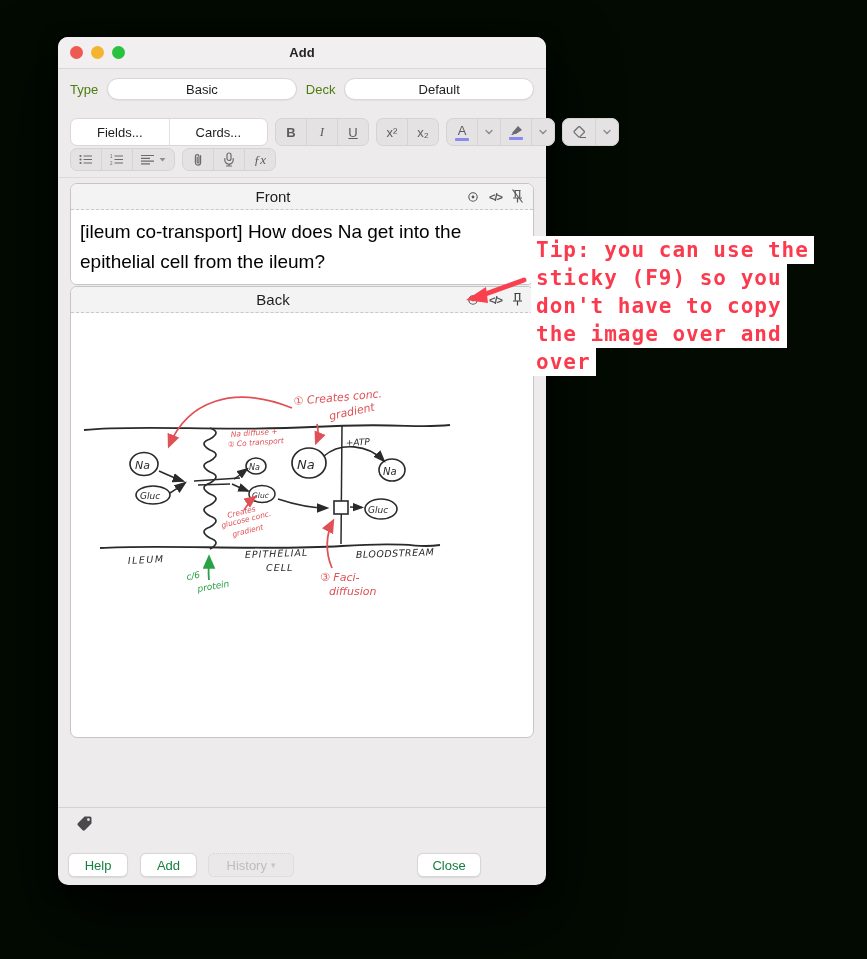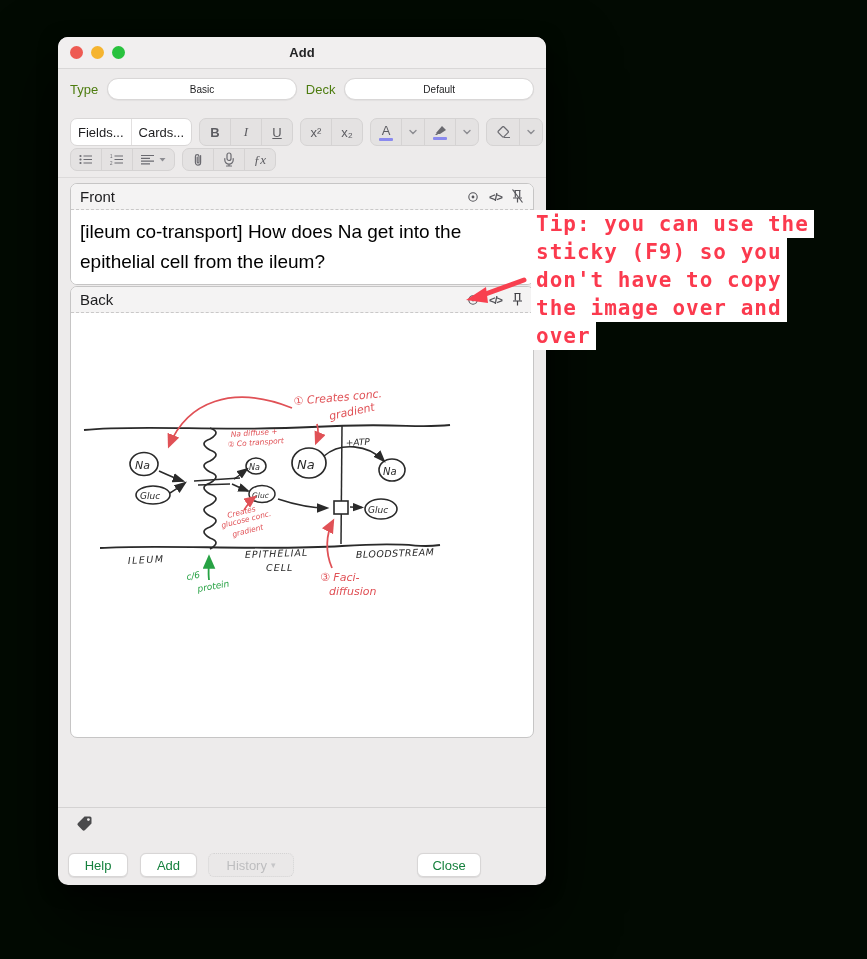--- a/index.html
+++ b/index.html
@@ -16,49 +16,49 @@
   .lights{position:absolute;left:12px;top:9px;display:flex;gap:8px;}
   .light{width:13px;height:13px;border-radius:50%;}
   .light.red{background:#ee5a52;}
   .light.yellow{background:#f5b42f;}
   .light.green{background:#29c23e;}
 
   
   .typerow{position:absolute;left:12px;right:12px;top:41px;height:22px;display:flex;align-items:center;}
   .typerow .lbl{font-size:13px;color:#4d7c0f;}
   .pill{flex:1;height:20px;background:#ffffff;border:1px solid #d9d7d7;border-radius:11px;
-        font-size:10px;color:#1d1d1f;display:flex;align-items:center;justify-content:center;
+        font-size:13px;color:#1d1d1f;display:flex;align-items:center;justify-content:center;
         margin-left:9px;box-shadow:0 0.5px 1px rgba(0,0,0,.08);cursor:default;}
   .typerow .lbl.deck{margin-left:9px;}
 
   
   .toolbar{position:absolute;left:12px;display:flex;gap:7px;}
   .toolbar.row1{top:81px;height:28px;}
   .toolbar.row2{top:111px;height:23px;}
   .tgroup{display:flex;background:#e4e2e2;border:1px solid #d5d3d3;border-radius:7px;overflow:hidden;}
   .tgroup.white{background:#ffffff;border-color:#d9d7d7;}
   .tbtn{display:flex;align-items:center;justify-content:center;color:#5c5c61;font-size:13px;
         padding:0 8px;border-right:1px solid #d5d3d3;cursor:default;min-width:14px;}
   .tgroup .tbtn:last-child{border-right:none;}
-  .tgroup.white .tbtn{color:#1d1d1f;border-right-color:#e2e0e0;padding:0 7px;}
+  .tgroup.white .tbtn{color:#1d1d1f;border-right-color:#e2e0e0;padding:0 26px;}
   .tbtn.bold{font-weight:bold;}
   .tbtn.italic{font-style:italic;font-family:"Liberation Serif",serif;}
   .tbtn.narrow{padding:0 4px;}
   .colorstack{display:flex;flex-direction:column;align-items:center;line-height:1;}
   .colorbar{width:14px;height:3px;background:#8a8aee;border-radius:1px;margin-top:1px;}
   .icon-svg{display:block;}
 
   
   .fields-divider{position:absolute;left:0;right:0;top:140px;border-top:1px solid #dcdada;}
   .fieldbox{position:absolute;left:12px;right:12px;background:#ffffff;border:1px solid #c6c5c5;
             border-radius:7px;overflow:hidden;}
   .fieldbox.front{top:146px;height:100px;}
   .fieldbox.back{top:249px;height:450px;}
   .fieldhead{height:25px;background:#f4f3f3;border-bottom:1px dashed #c9c8c8;display:flex;
-             align-items:center;padding:0 9px;}
+             align-items:center;padding:0 9px;text-align:center;}
   .fieldhead .fname{font-size:15px;color:#1d1d1f;flex:1;}
   .fieldhead .ficons{display:flex;align-items:center;gap:9px;color:#55555a;}
   .fieldcontent{padding:7px 9px;font-size:19px;line-height:30px;color:#000000;background:#fff;}
   .codeglyph{font-size:11px;letter-spacing:-1px;color:#55555a;font-weight:bold;}
 
   
   .diagram{display:block;margin:52px 0 0 2px;}
   .hand{font-family:"DejaVu Sans",sans-serif;}
 
   
@@ -68,21 +68,21 @@
        border-radius:6px;font-size:13px;color:#15803d;display:flex;align-items:center;
        justify-content:center;box-shadow:0 0.5px 1px rgba(0,0,0,.08);cursor:default;}
   .btn.help{left:10px;width:58px;}
   .btn.add{left:82px;width:55px;}
   .btn.history{left:150px;width:84px;background:#eae8e8;border:1px dotted #d4d3d3;
                color:#bdbdbf;box-shadow:none;}
   .btn.history .caret{font-size:9px;margin-left:4px;color:#c6c6c8;}
   .btn.close{left:359px;width:62px;text-align:right;}
 
   
-  .tip{position:absolute;left:531px;top:210px;width:330px;font-family:"DejaVu Sans Mono",monospace;
+  .tip{position:absolute;left:531px;top:236px;width:330px;font-family:"DejaVu Sans Mono",monospace;
        font-weight:bold;font-size:21px;line-height:28px;letter-spacing:1px;color:#fb3a4e;}
   .tip span{background:#ffffff;padding:2px 5px;white-space:pre-line;
             -webkit-box-decoration-break:clone;box-decoration-break:clone;}
   .tip-arrow{position:absolute;left:458px;top:272px;}
 </style>
 </head>
 <body>
 
 <div class="window">
 

